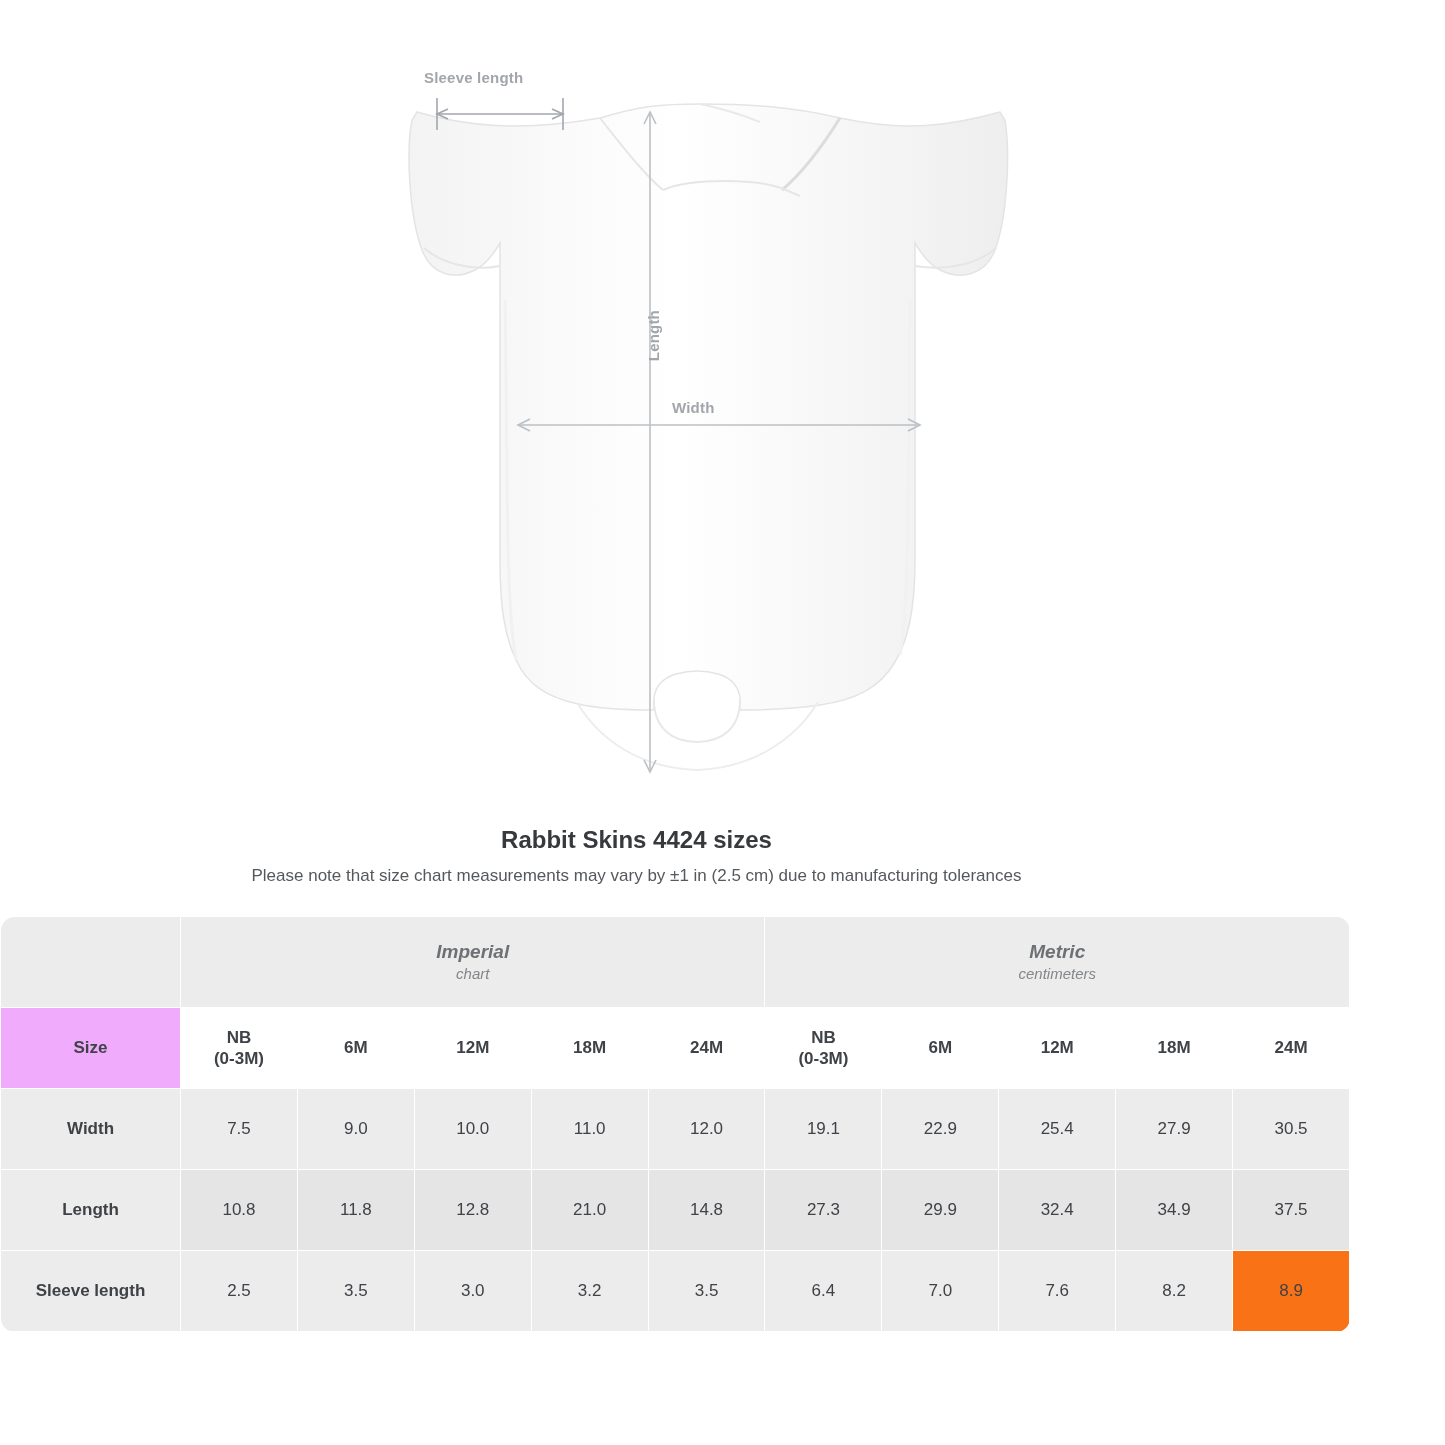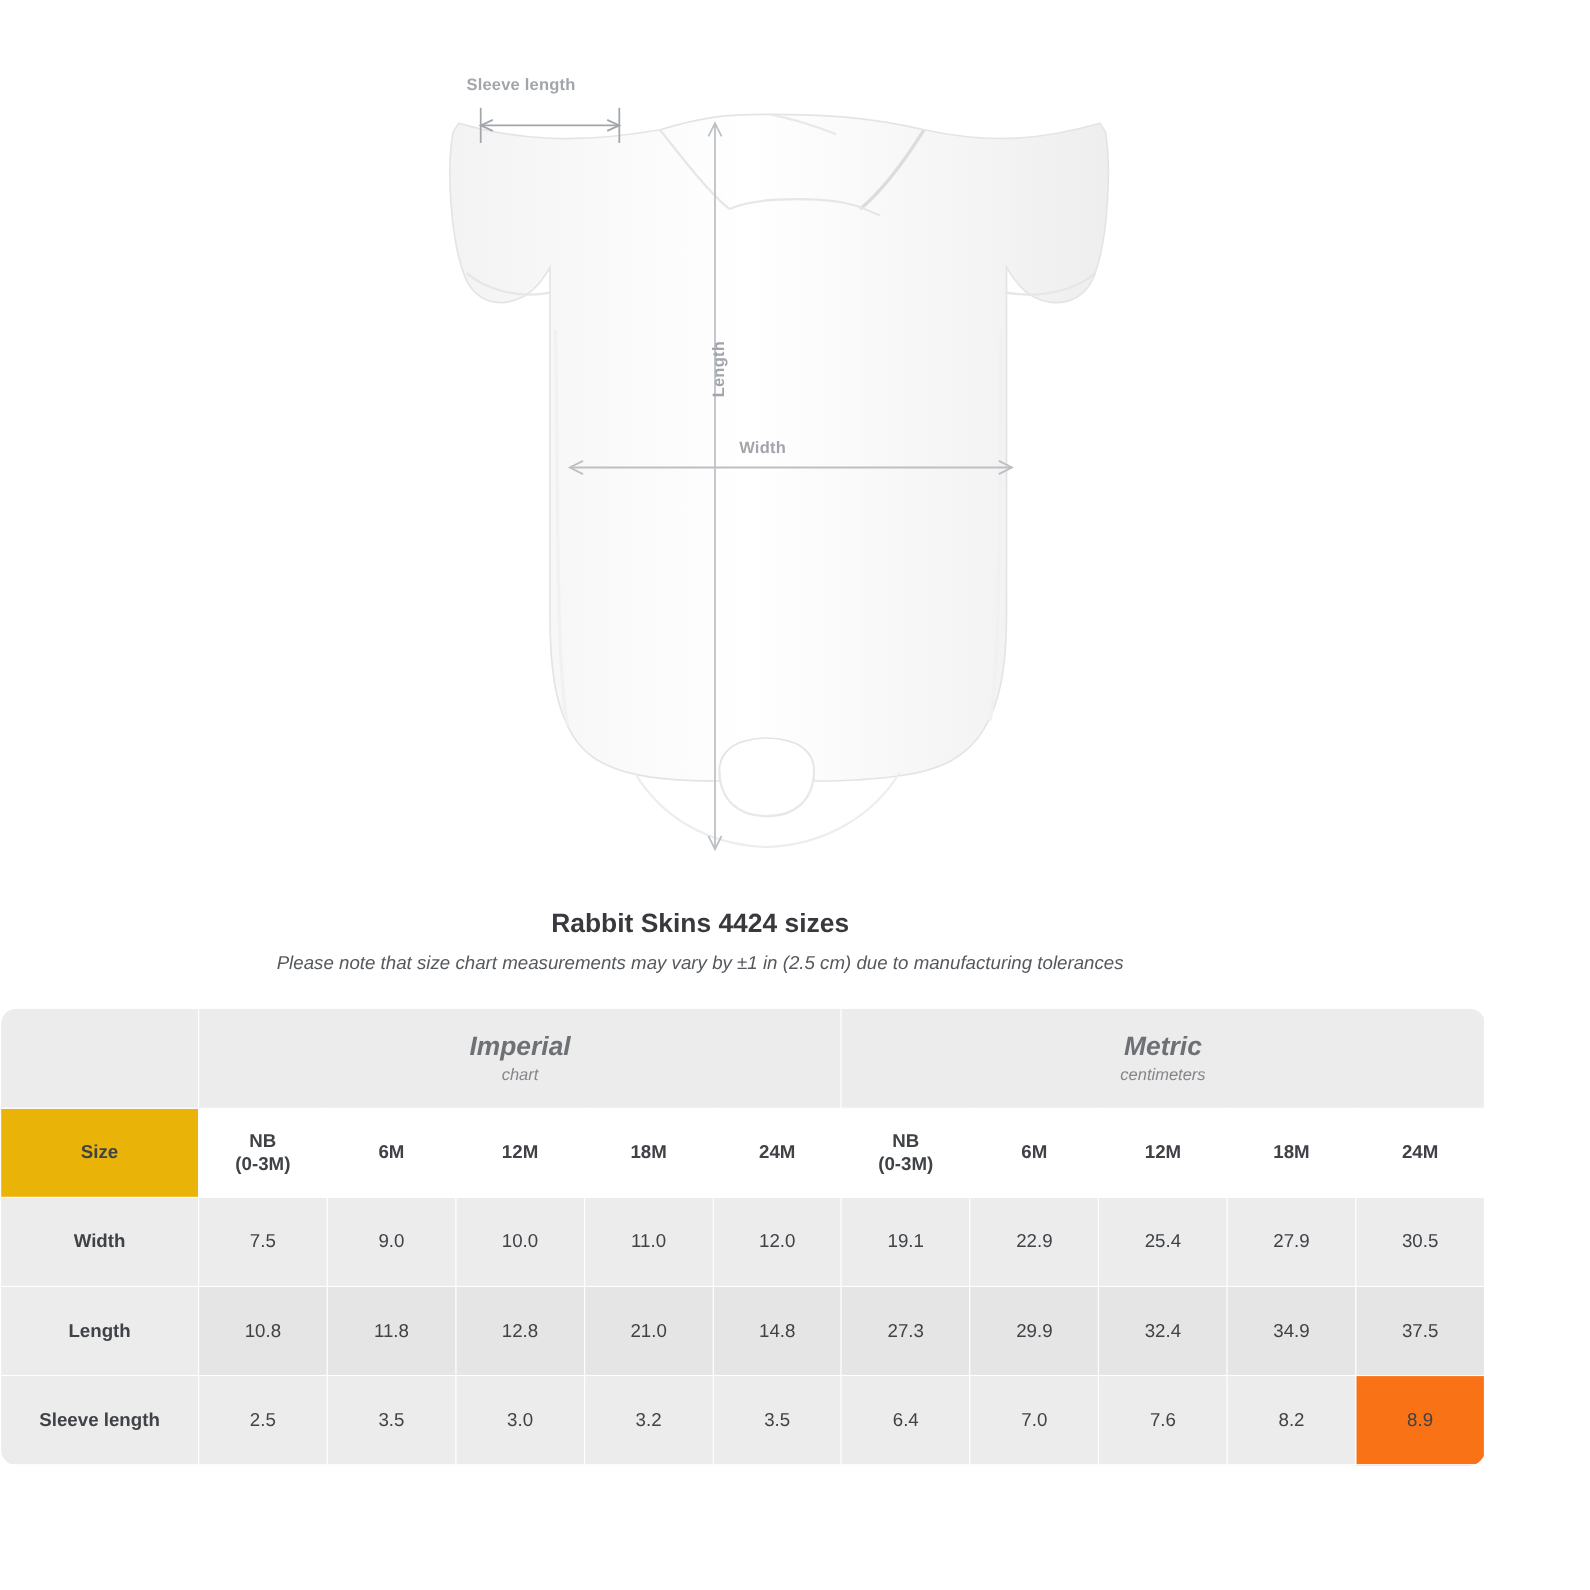--- a/index.html
+++ b/index.html
@@ -60,21 +60,20 @@
     margin-top: 6px;
   }
   .chart-title {
     font-size: 24px;
     font-weight: bold;
     color: #37393d;
     margin: 0 0 10px 0;
   }
   .chart-note {
     font-size: 17px;
-    font-style: italic;
     color: #55585c;
     margin: 12px;
   }
 
   
   .table-wrap {
     margin: 30px auto 0 auto;
     width: 1350px;
   }
   table.size-table {
@@ -96,41 +95,41 @@
     height: 90px;
     background: #ececec;
   }
   .unit-row td:first-child {
     border-top-left-radius: 14px;
   }
   .unit-row td:last-child {
     border-top-right-radius: 14px;
   }
   .unit-name {
-    font-size: 24px;
+    font-size: 19px;
     font-style: italic;
     font-weight: bold;
     color: #6d7074;
     line-height: 1.25;
   }
   .unit-sub {
     font-size: 15px;
     font-style: italic;
     color: #83868a;
     line-height: 1.4;
   }
   
   .head-row td {
     height: 80px;
     background: #ffffff;
     font-weight: bold;
     font-size: 16px;
   }
   .head-row td.corner {
-    background: #eab308;
+    background: #f0abfc;
     font-weight: bold;
     font-size: 17px;
   }
   .sizecell-main { display: block; line-height: 1.25; }
   .sizecell-sub { display: block; line-height: 1.25; }
 
   
   .data-row td {
     height: 80px;
     font-size: 17px;

